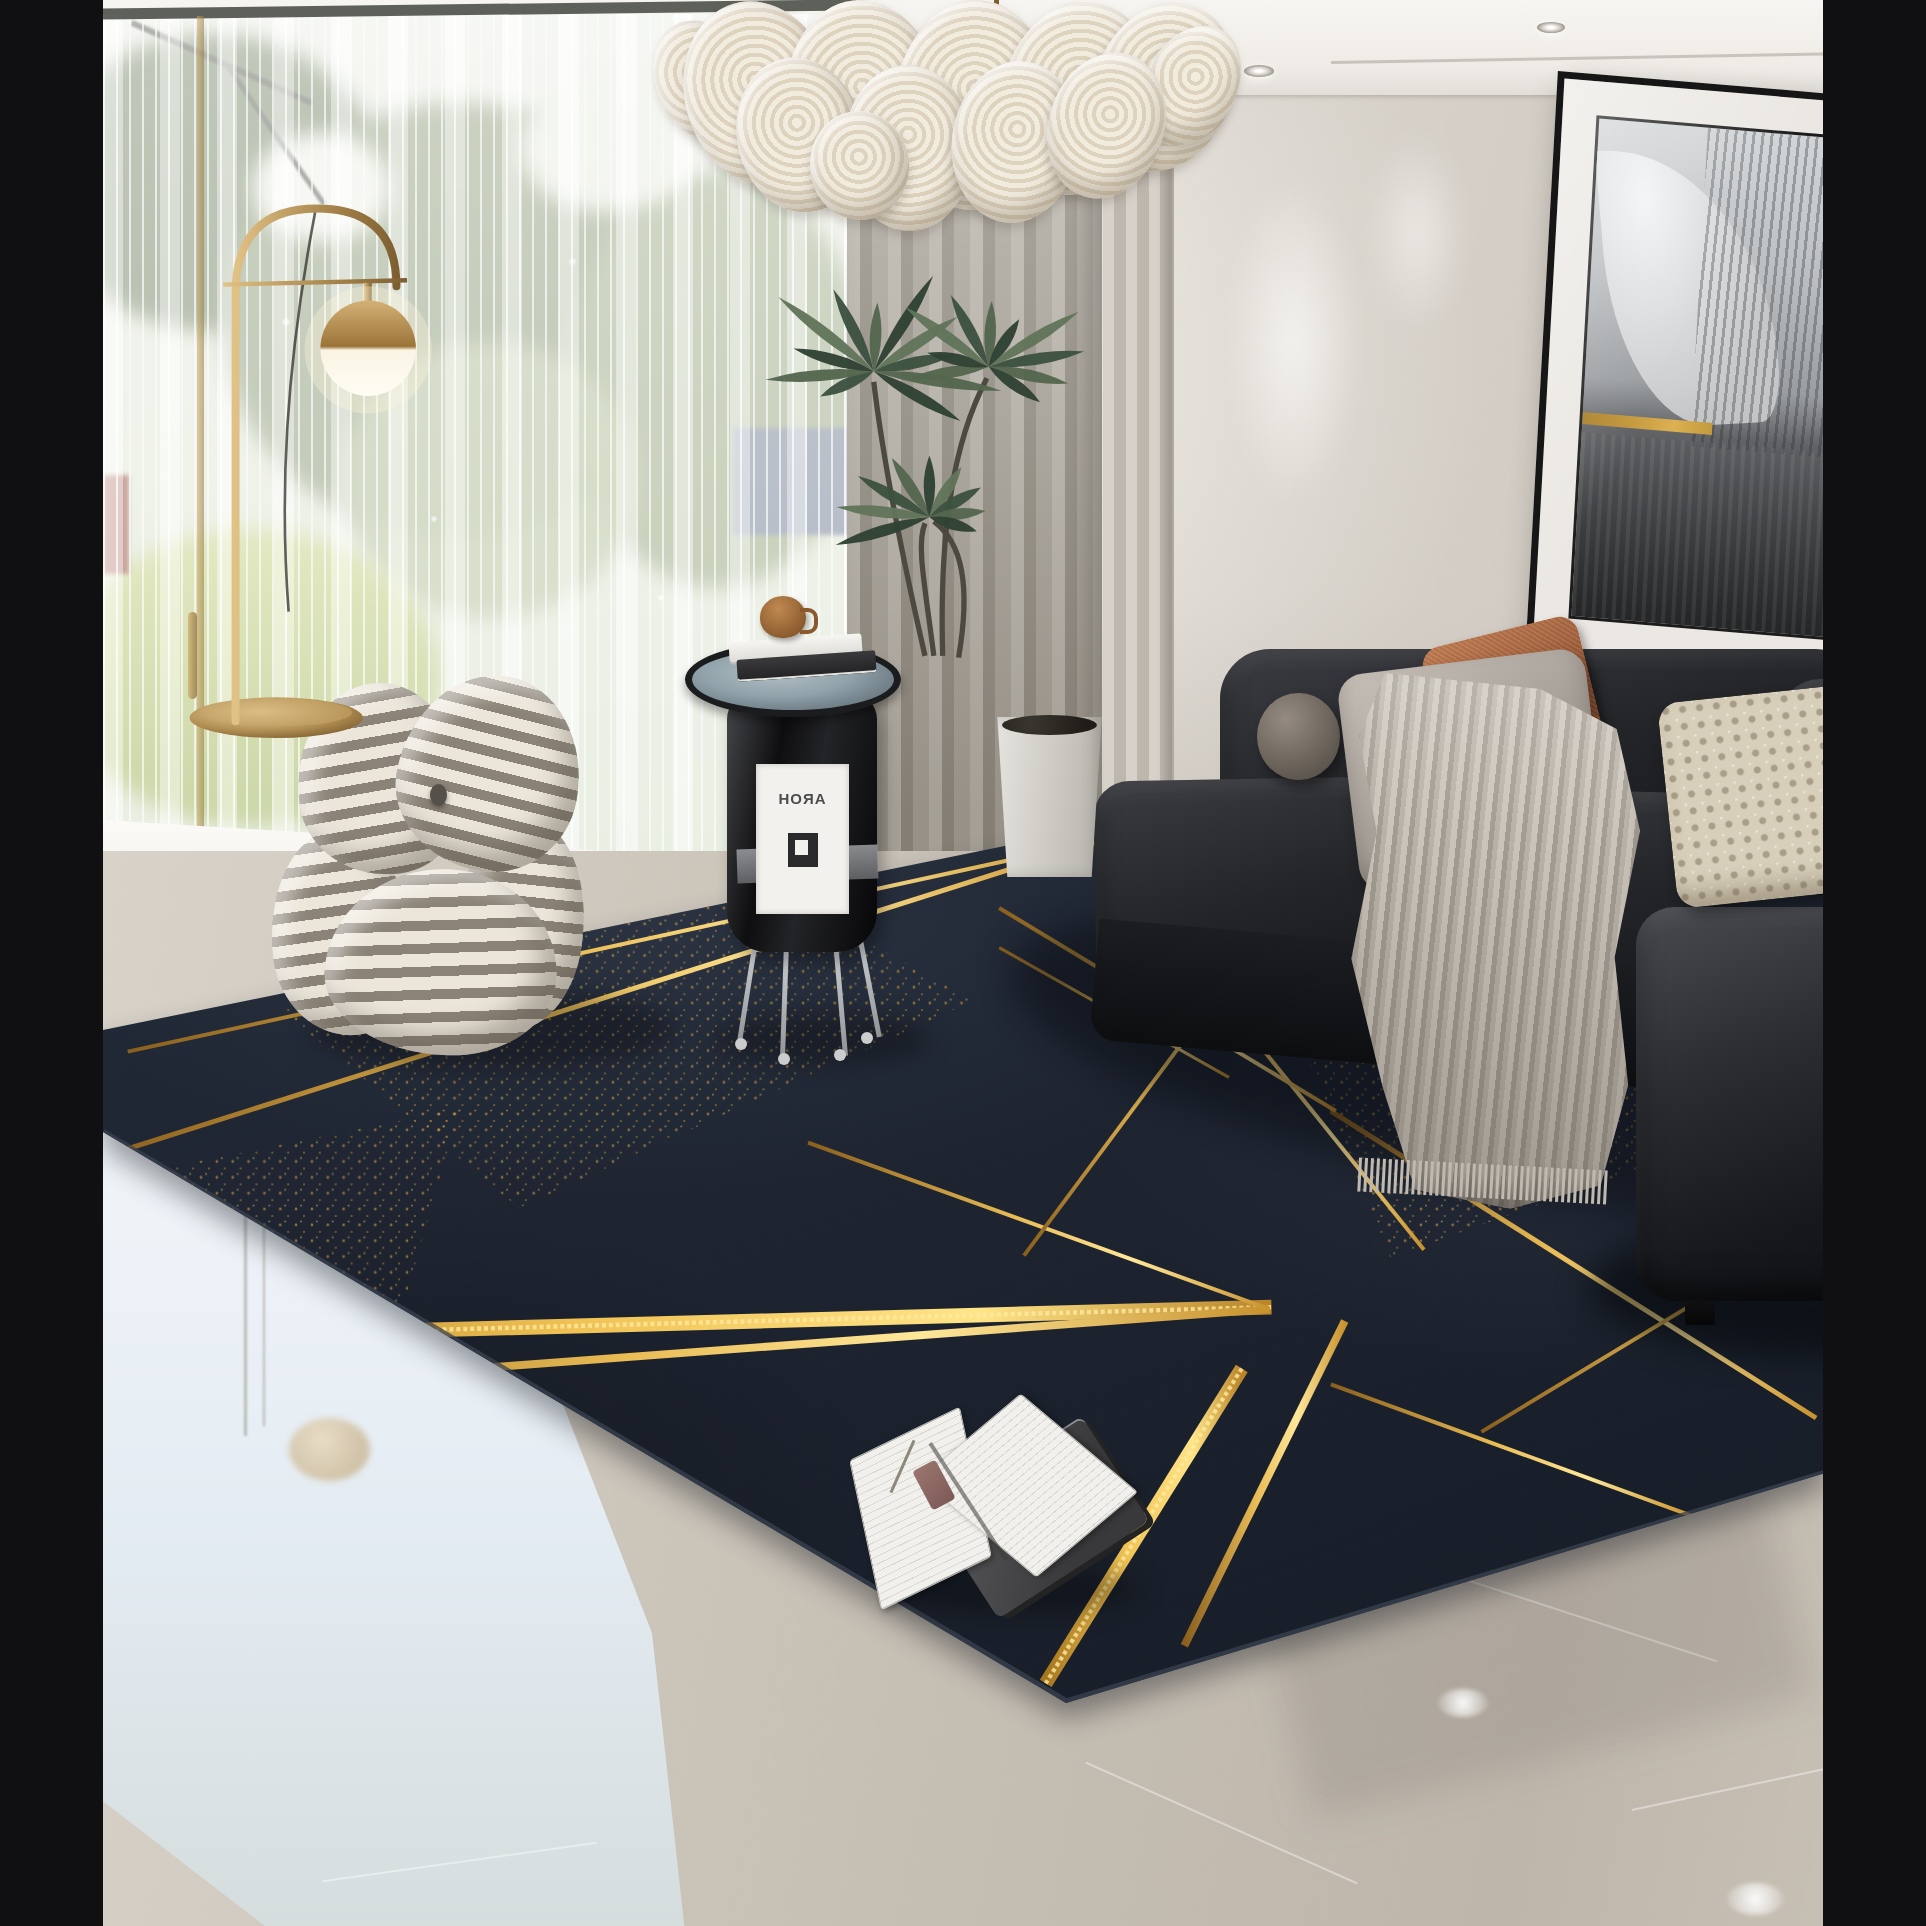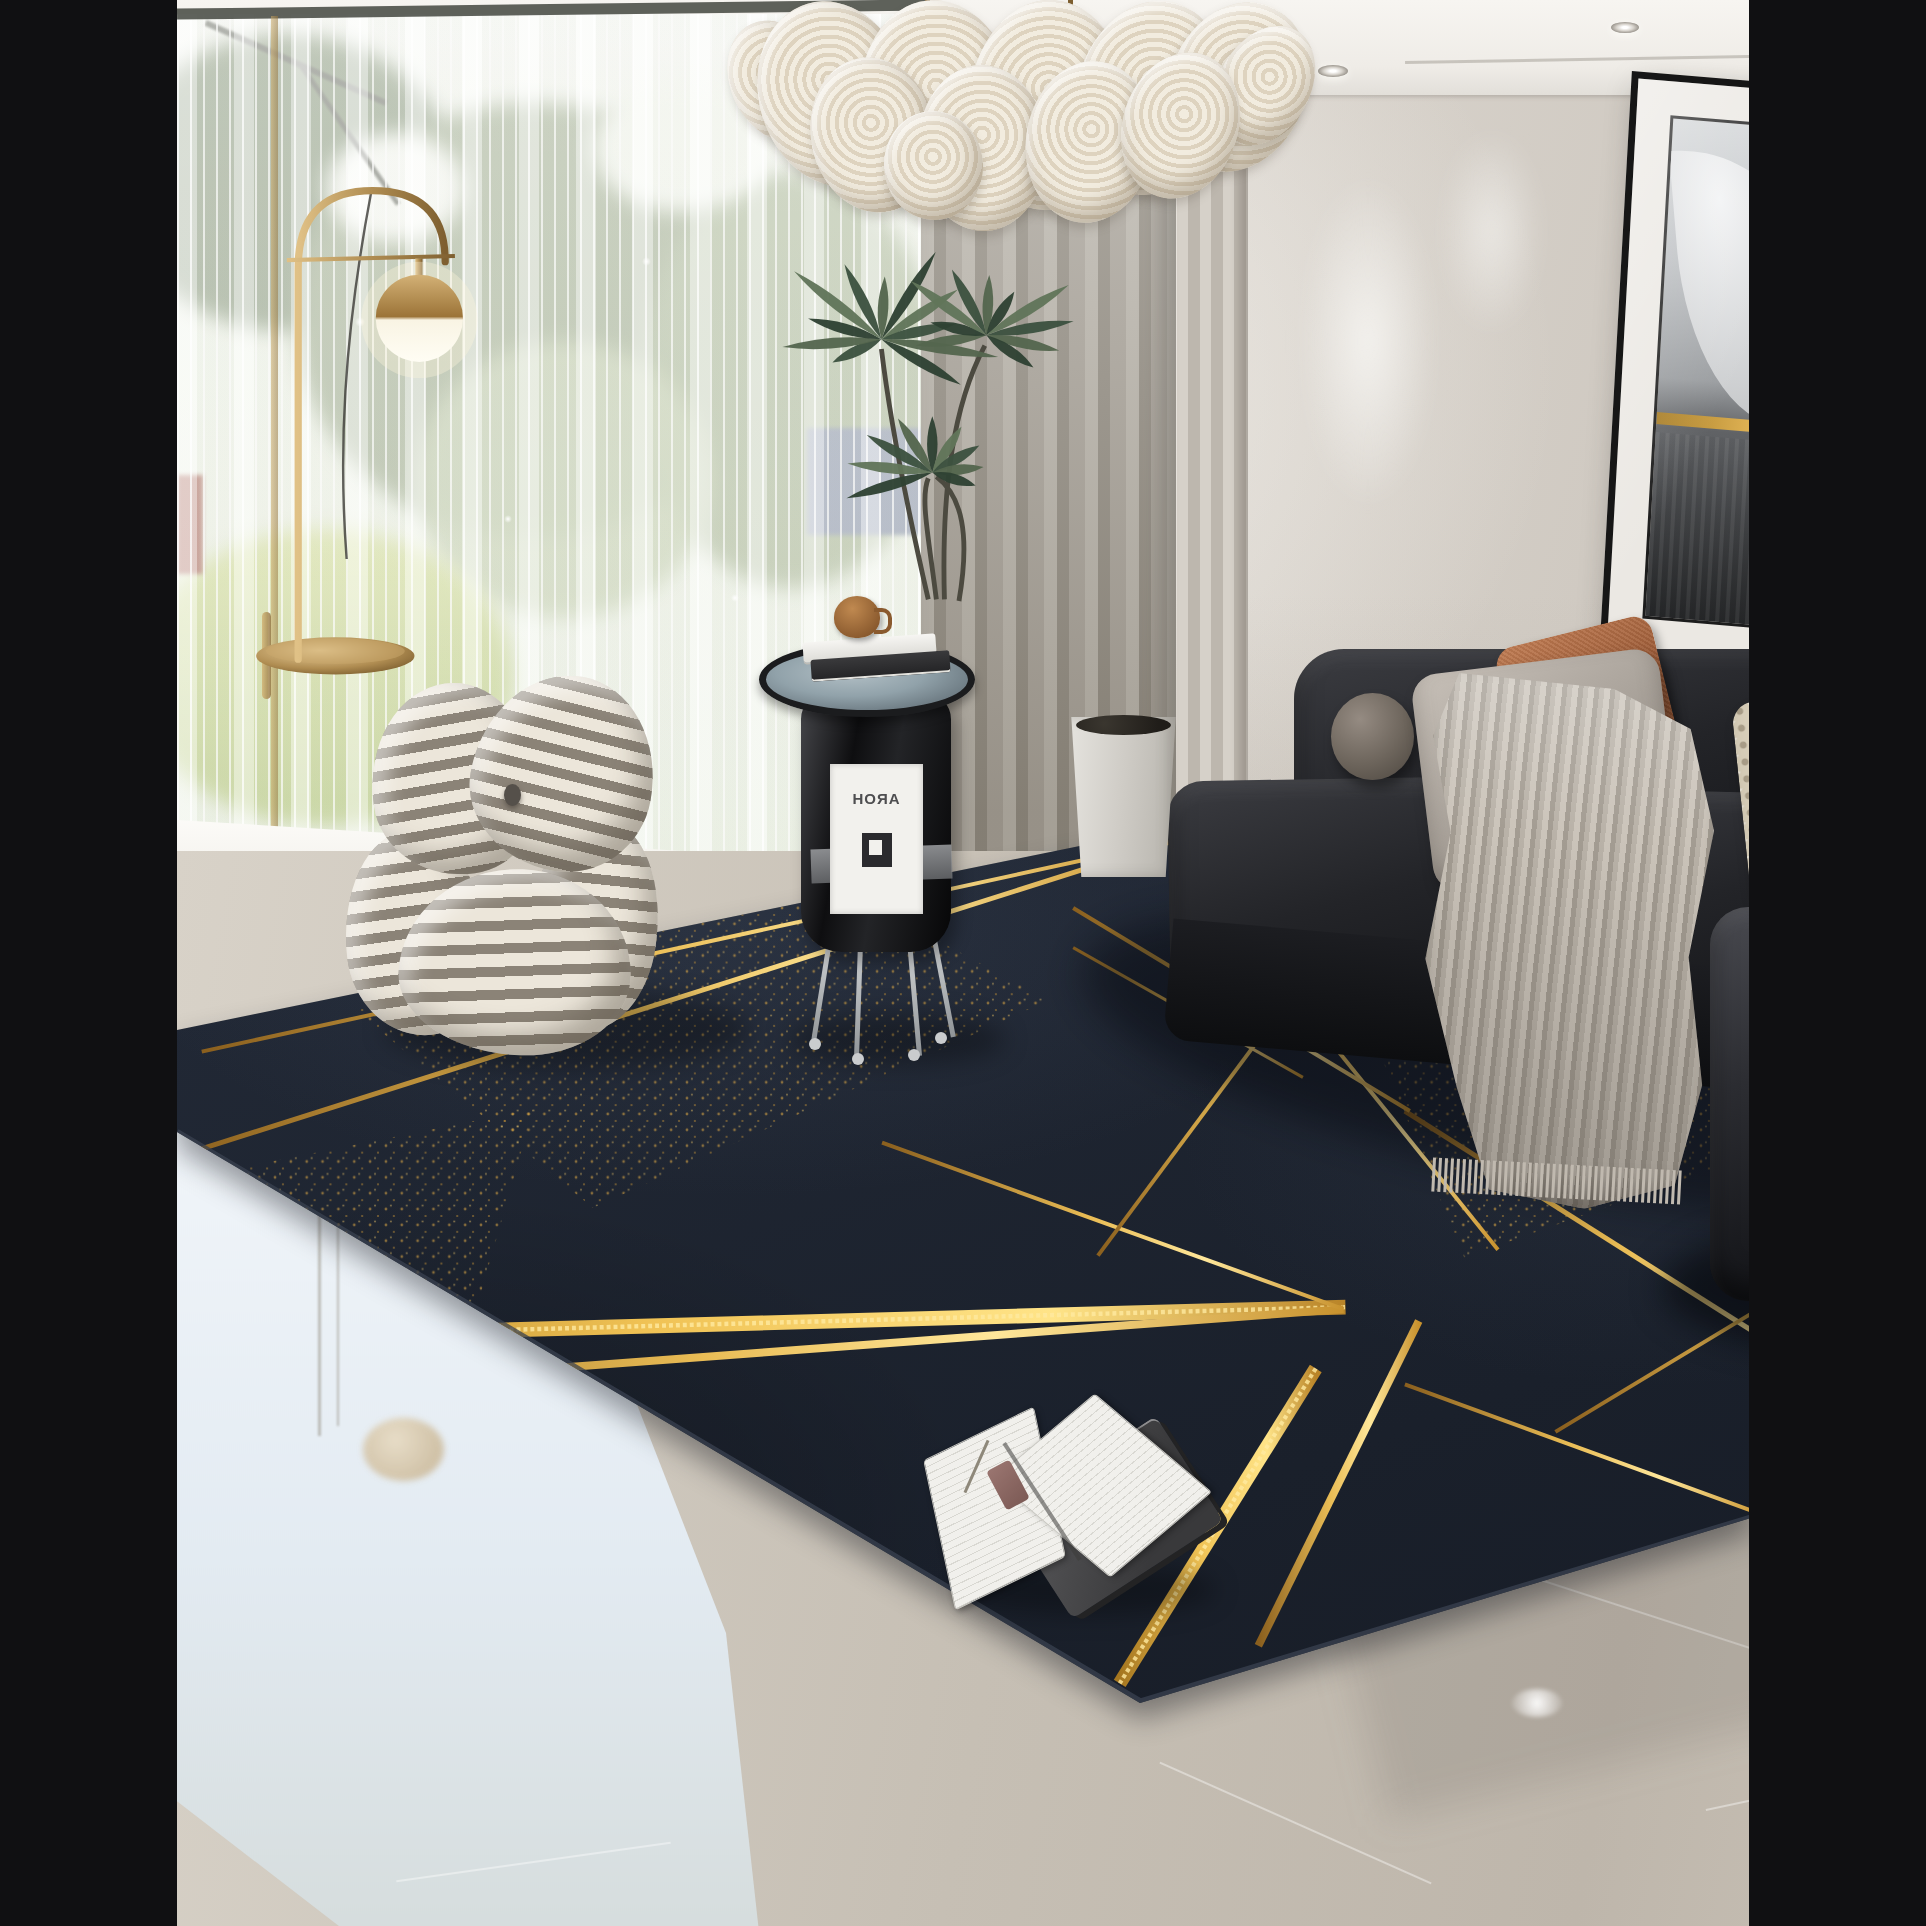--- a/index.html
+++ b/index.html
@@ -1,16 +1,16 @@
 <!DOCTYPE html>
 <html><head>
 <meta charset="utf-8">
 <style>
   html,body{margin:0;padding:0;background:#101012;}
-  .scene{position:relative;width:1572px;height:1927px;margin:0 auto;overflow:hidden;
+  .scene{position:relative;width:1720px;height:1927px;margin:0 auto;overflow:hidden;
          font-family:"Liberation Sans", sans-serif;background:#dcd7d0;}
   .abs{position:absolute;}
   
   .wall{inset:0;background:
       radial-gradient(1238px 941px at 614px 376px, rgba(248,246,242,.9), rgba(248,246,242,0) 62%),
       linear-gradient(104deg,#e6e2db 0%,#ddd8d1 42%,#cfc9c1 78%,#c0bab1 100%);}
   .wall-lower{left:990px;top:594px;width:937px;height:495px;
       background:linear-gradient(180deg,rgba(190,184,176,0) 0%,rgba(176,170,161,.45) 100%);}
   .ceiling{left:0;top:0;width:1927px;height:95px;
       background:linear-gradient(180deg,#f7f5f1 0%,#efece7 70%,#e2dfd9 100%);

